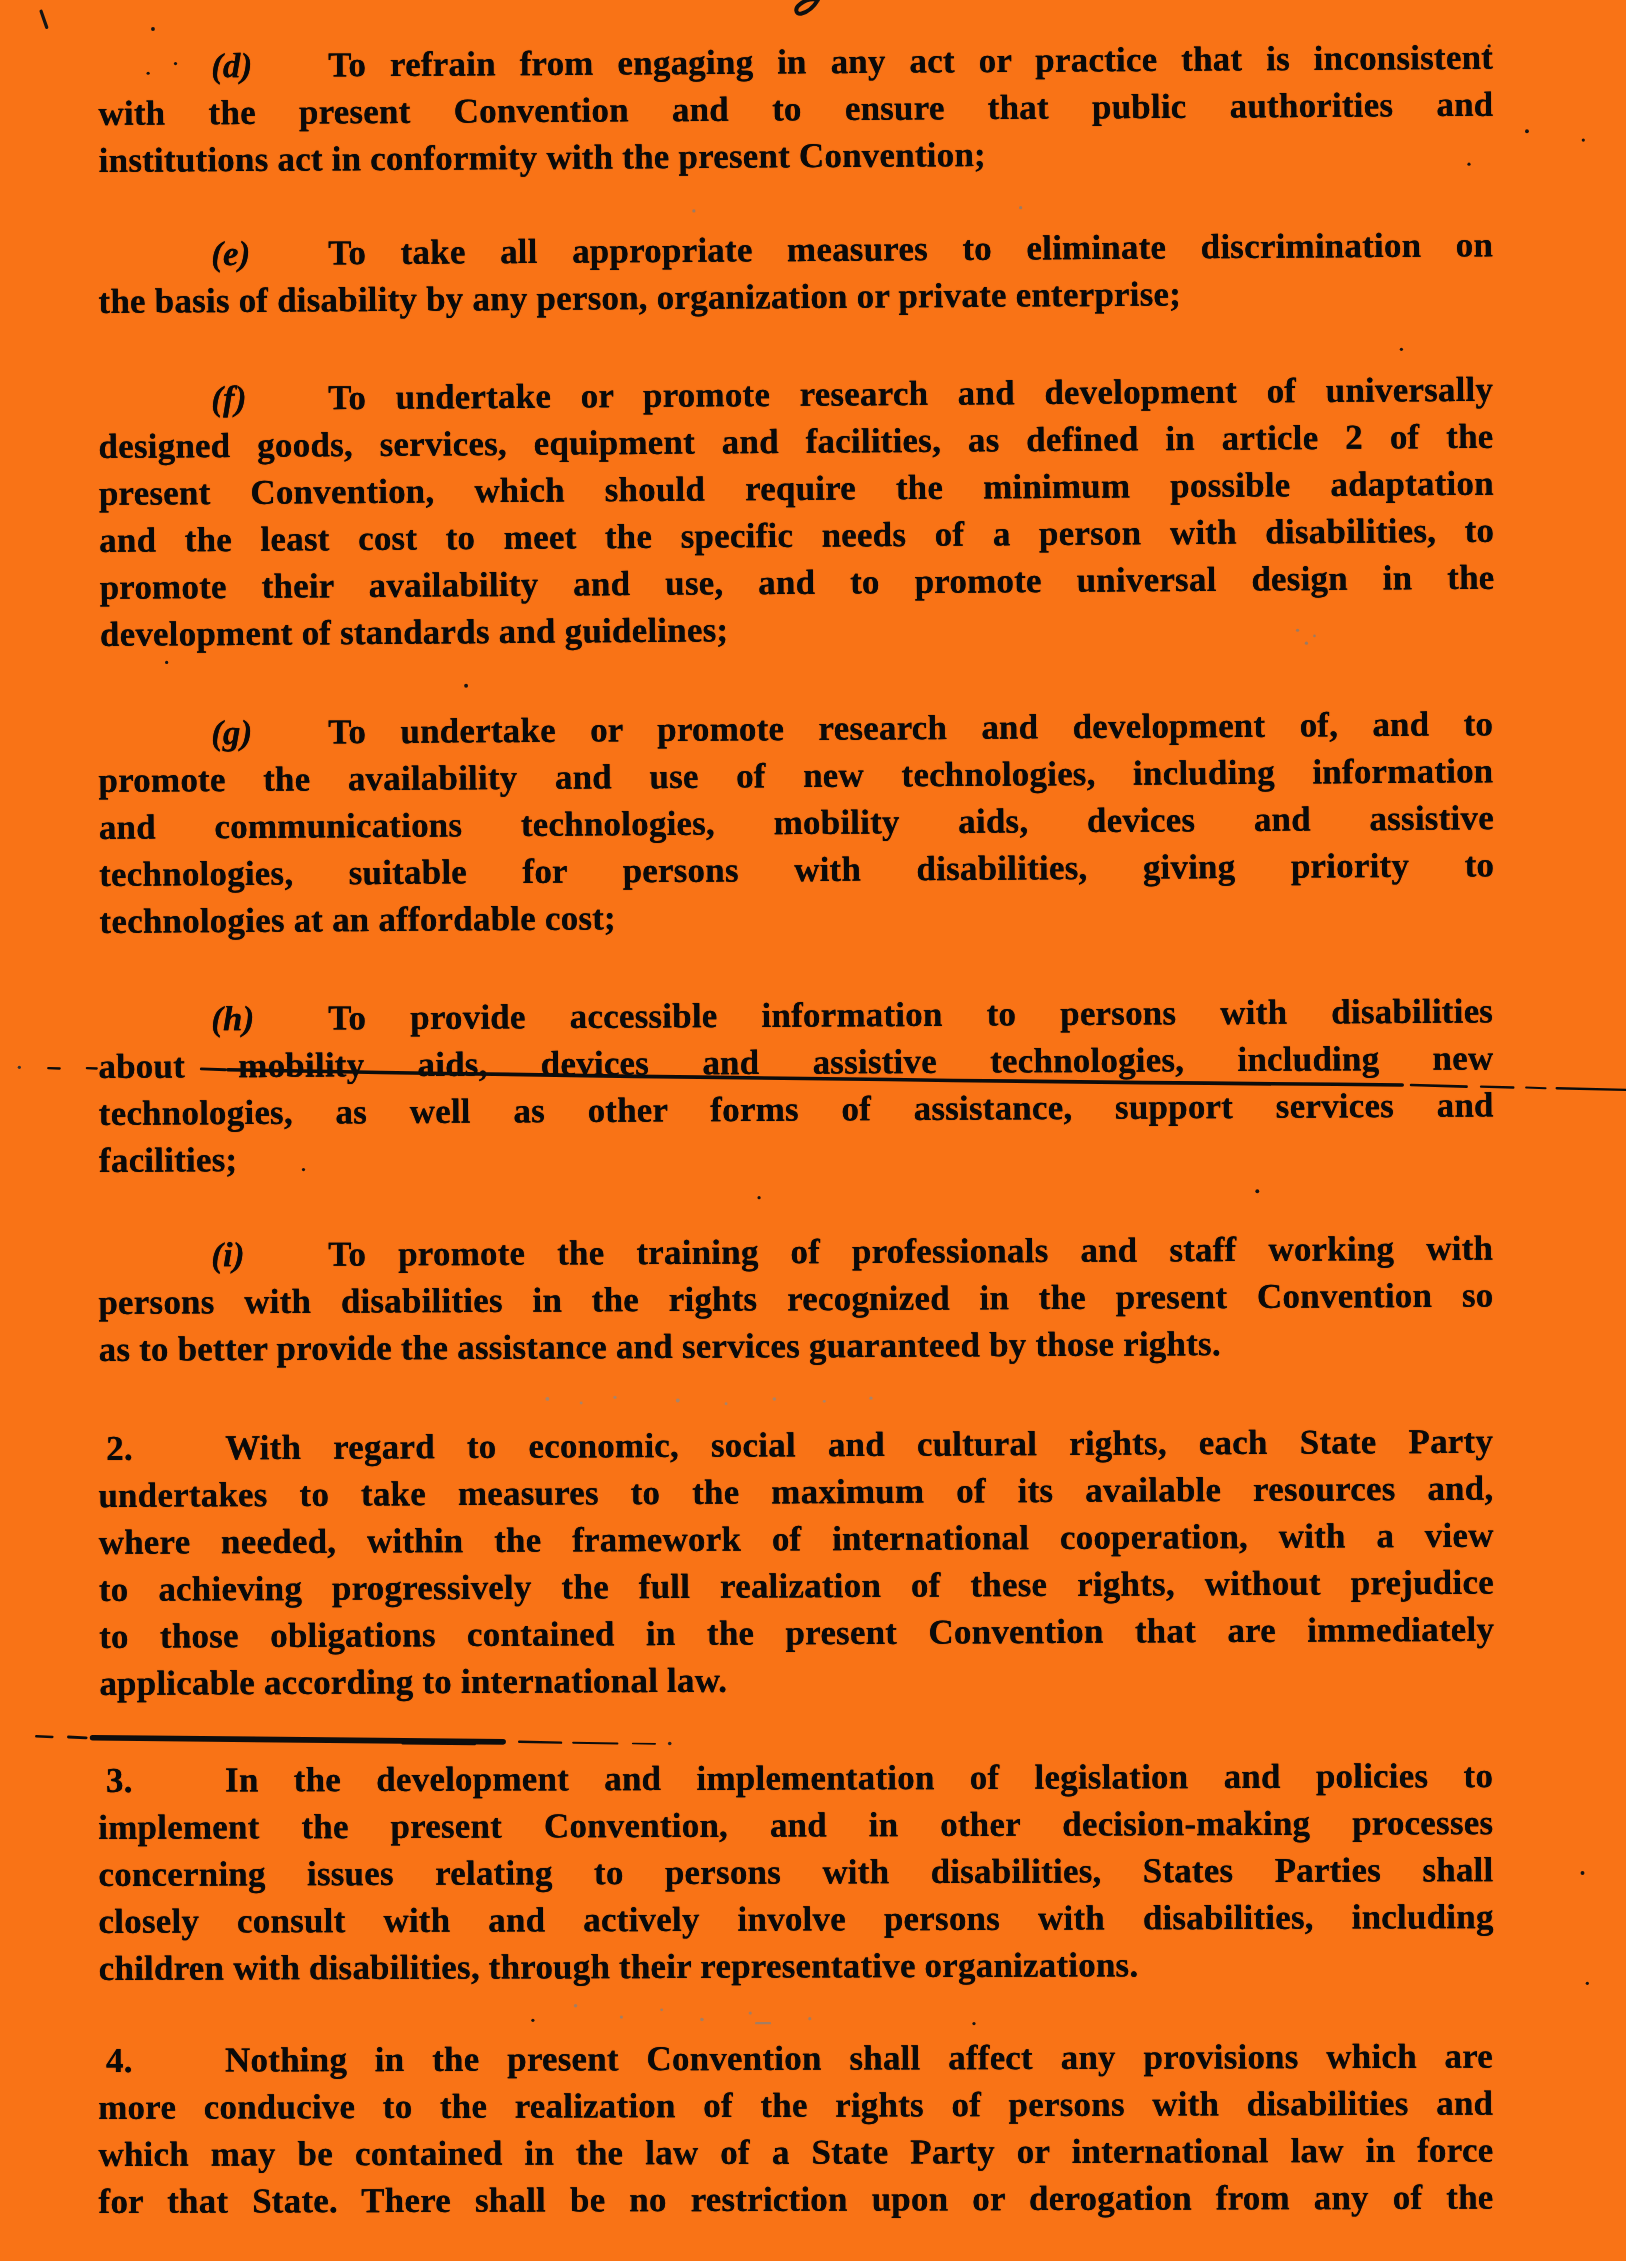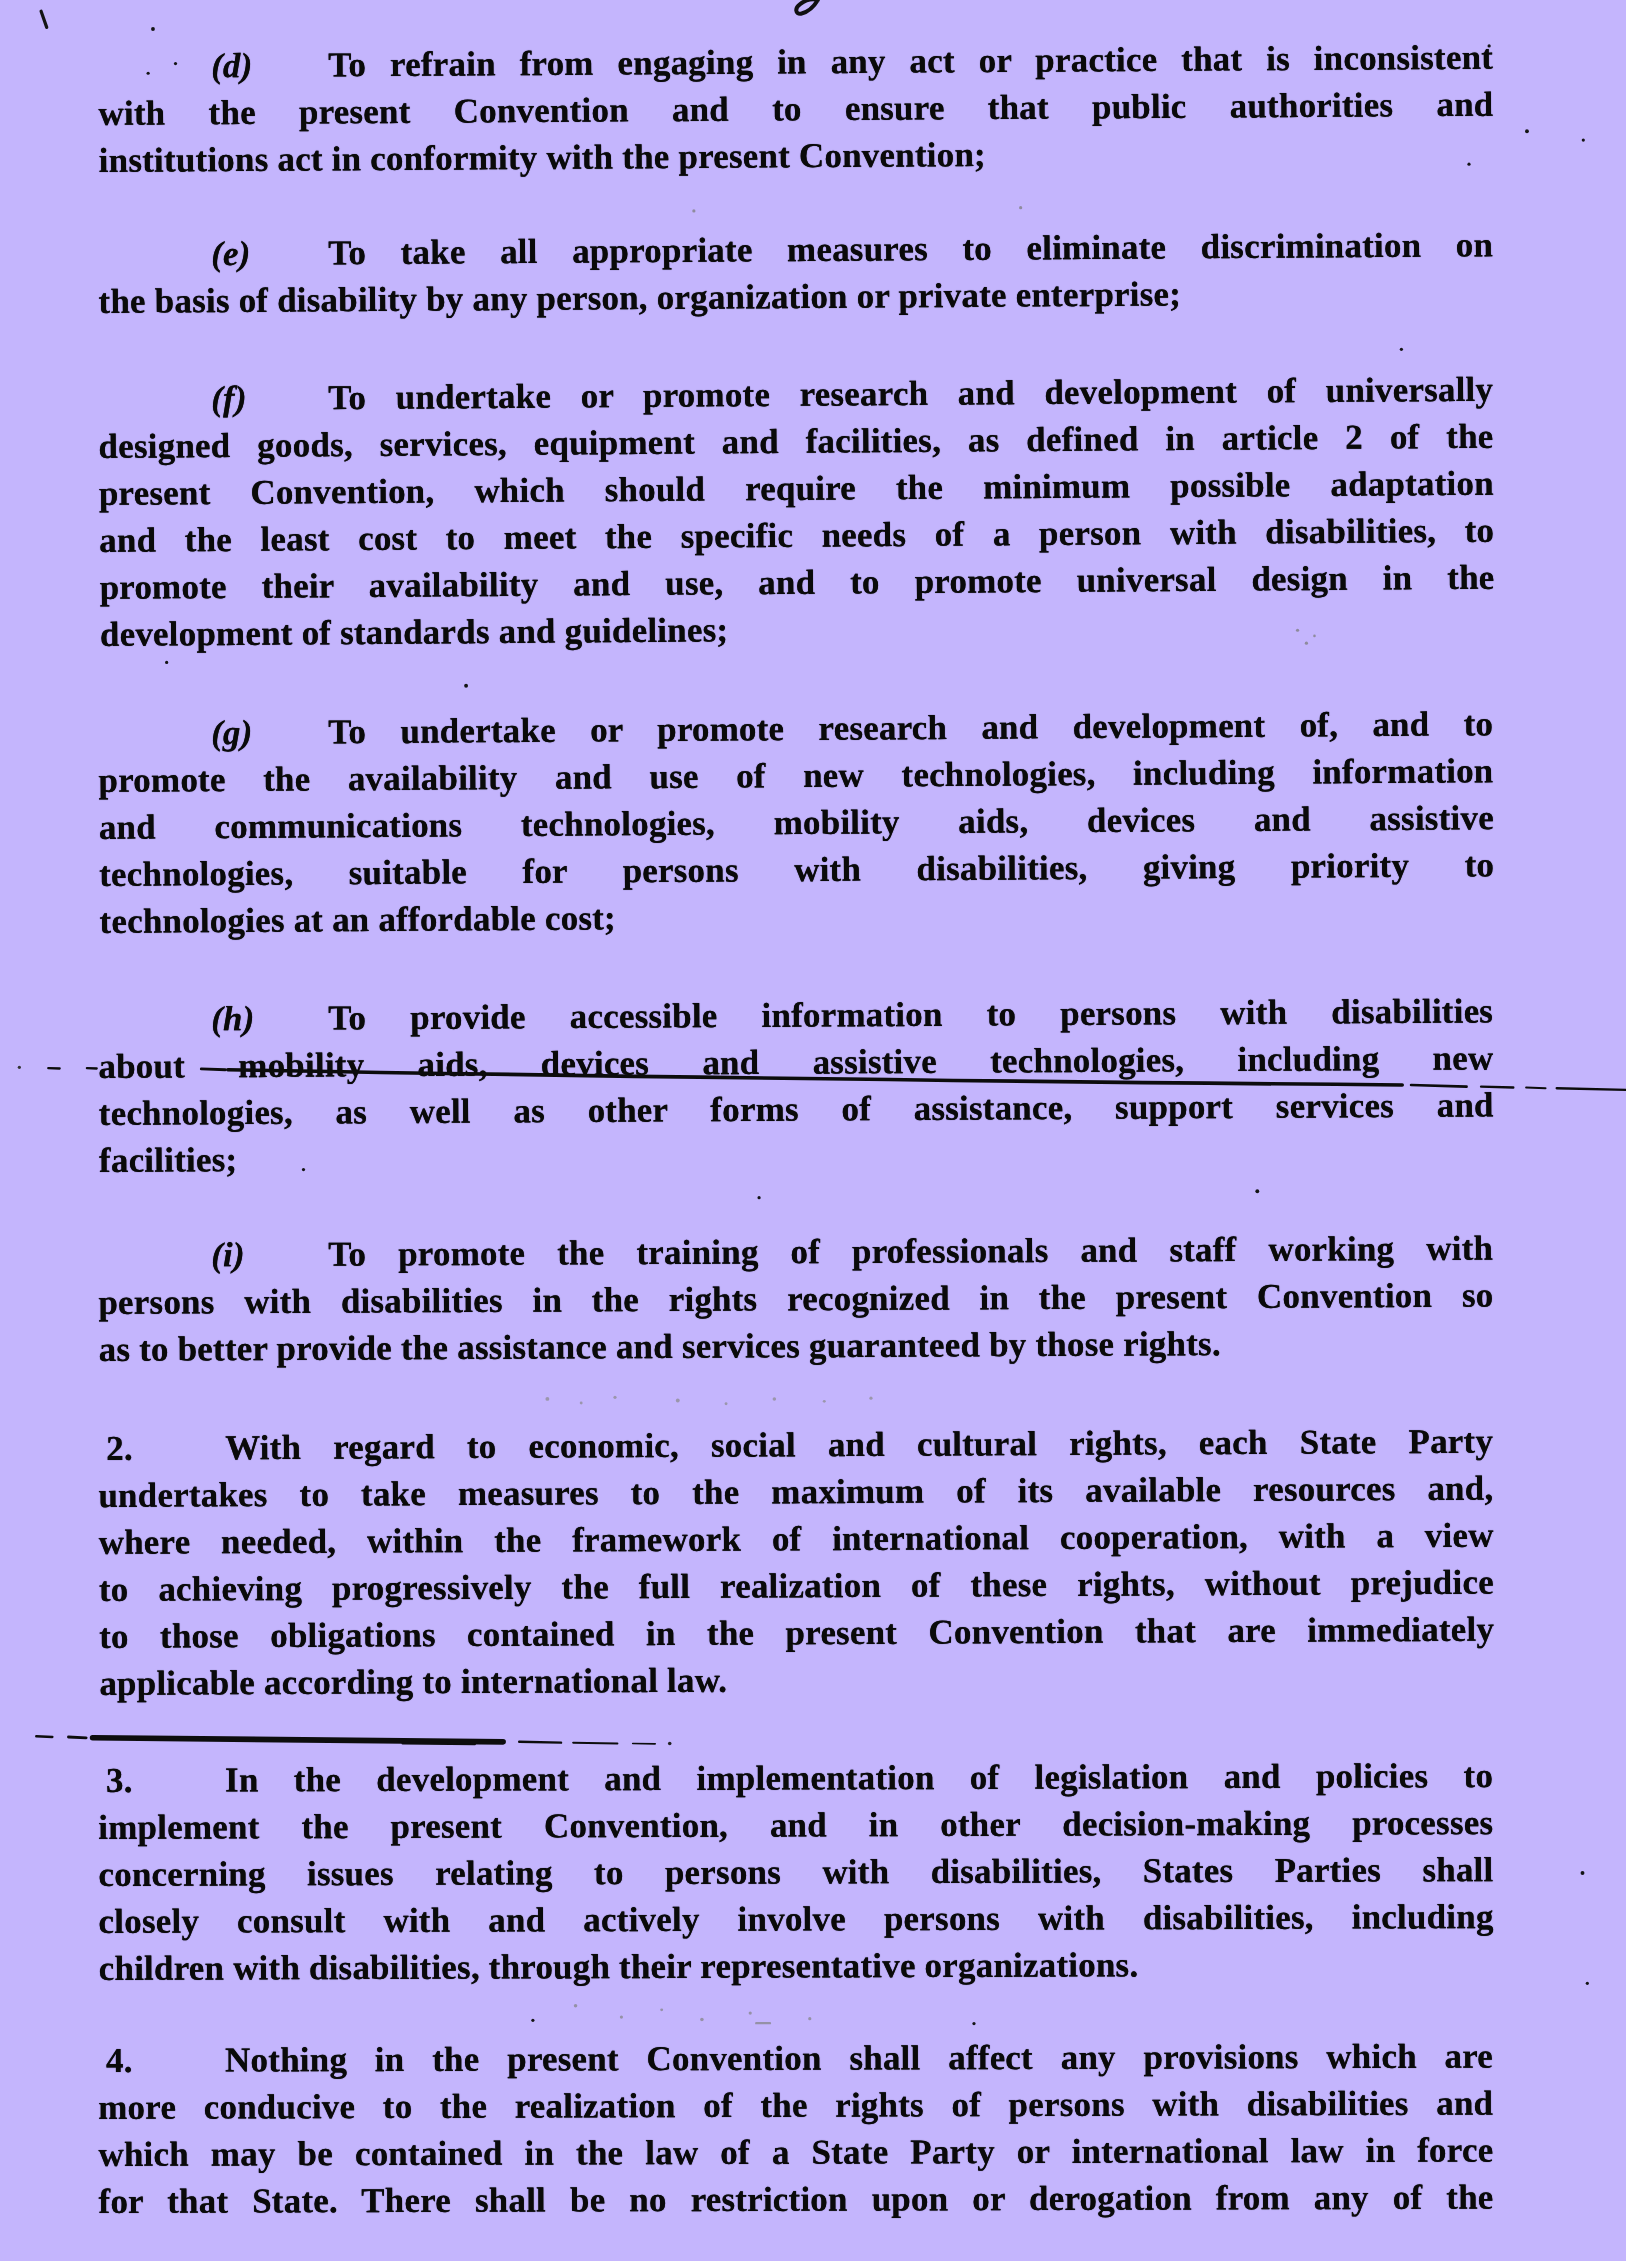--- a/index.html
+++ b/index.html
@@ -3,21 +3,21 @@
 <meta charset="utf-8">
 <style>
   html,body{margin:0;padding:0;}
   body{
     width:1626px;height:2261px;
     background:#ffffff;
     position:relative;
     overflow:hidden;
     font-family:"Liberation Serif", serif;
   }
-  .page{position:absolute;inset:0;background:#c4b5fd;}
+  .page{position:absolute;inset:0;background:#f97316;}
   .doc-body{
     position:absolute;
     left:98px;
     top:0;
     width:1395px;
     height:100%;
   }
   .para{
     position:absolute;
     left:0;

